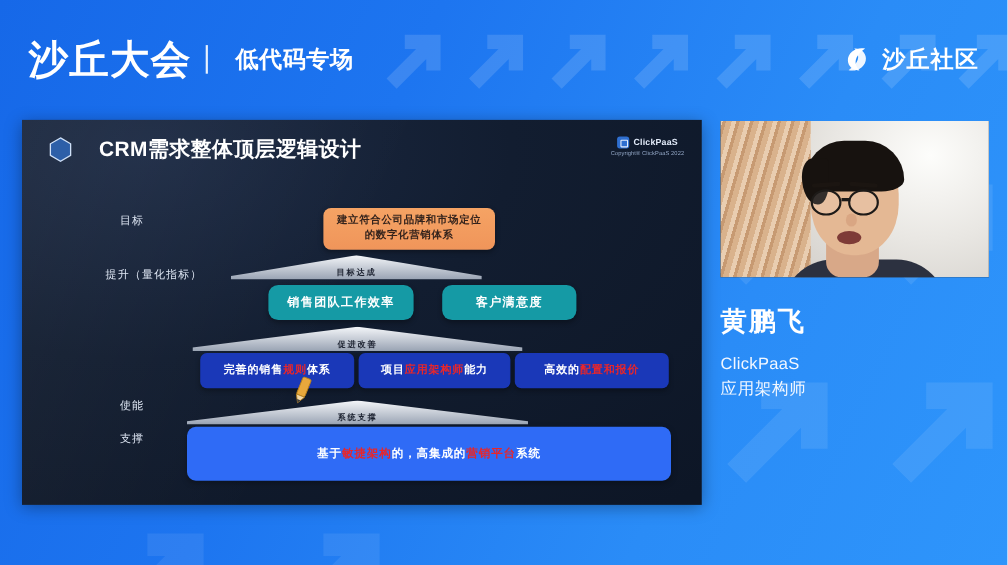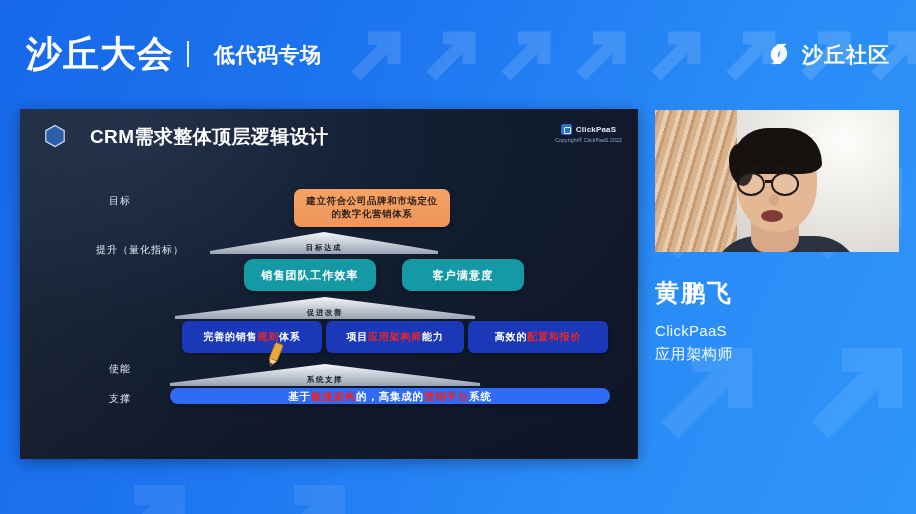--- a/index.html
+++ b/index.html
@@ -408,21 +408,21 @@
             <linearGradient id="g3" x1="0" y1="0" x2="0" y2="1">
           <stop offset="0" stop-color="#f4f6f9"></stop>
               <stop offset="1" stop-color="#9aa4b4"></stop>
         </linearGradient>
           </defs>
         <polygon points="155,0 310,19 310,22 0,22 0,19" fill="url(#g3)"></polygon>
       </svg>
       <span class="band-label">系统支撑</span>
     </div>
 
-    <div class="box box-base" style="left:150px;top:279px;width:440px;height:16px;align-items:center;">
+    <div class="box box-base" style="left:150px;top:279px;width:440px;height:49px;align-items:center;">
       <span>基于</span>
         <span class="hl">敏捷架构</span>
         <span>的，高集成的</span>
         <span class="hl">营销平台</span>
         <span>系统</span>
     </div>
   </div>
 
   <div id="video">
     <div class="vid-wall"></div>

